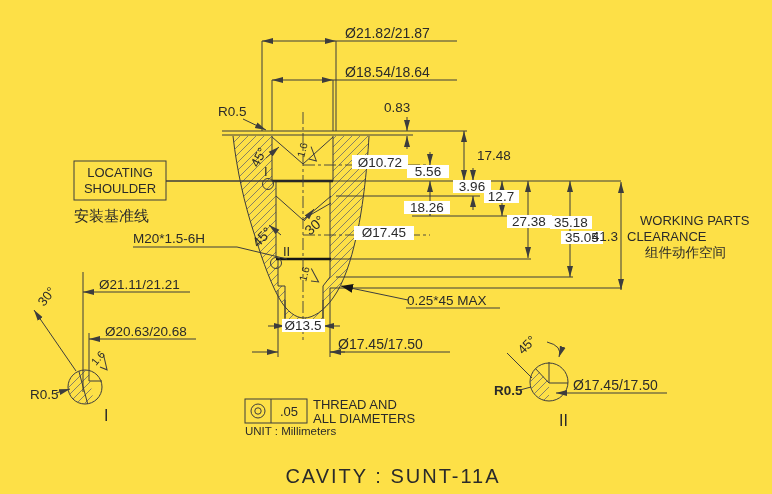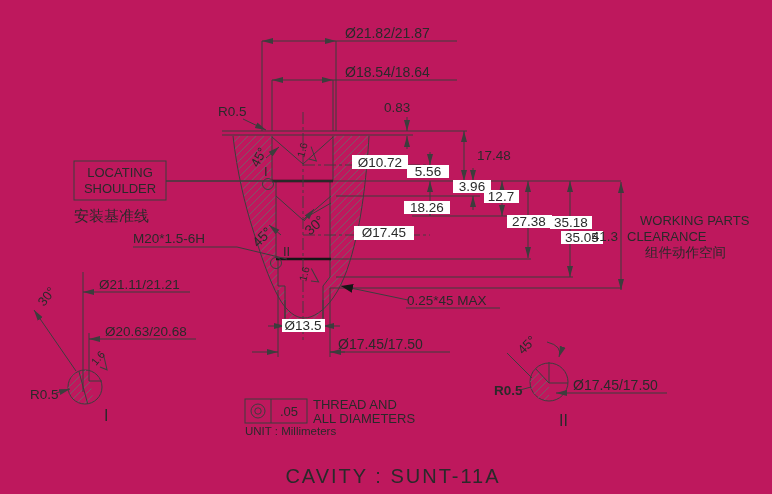--- a/index.html
+++ b/index.html
@@ -1,16 +1,16 @@
 <!DOCTYPE html>
 <html><head>
 <meta charset="utf-8">
 <style>
   html,body{margin:0;padding:0;background:#ffffff;}
-  .canvas{position:relative;width:772px;height:494px;background:#be185d;overflow:hidden;
+  .canvas{position:relative;width:772px;height:494px;background:#fde047;overflow:hidden;
           font-family:"Liberation Sans", sans-serif;}
   svg{position:absolute;left:0;top:0;}
   text{fill:#2a2a2a;font-family:"Liberation Sans", sans-serif;}
   .thin{stroke:#3d3d3d;stroke-width:1;fill:none;}
   .bold{stroke:#151515;stroke-width:2.6;fill:none;}
   .cl{stroke:#3d3d3d;stroke-width:0.9;fill:none;stroke-dasharray:12 3 3 3;}
   .bg{fill:#ffffff;}
 </style>
 </head>
 <body>

